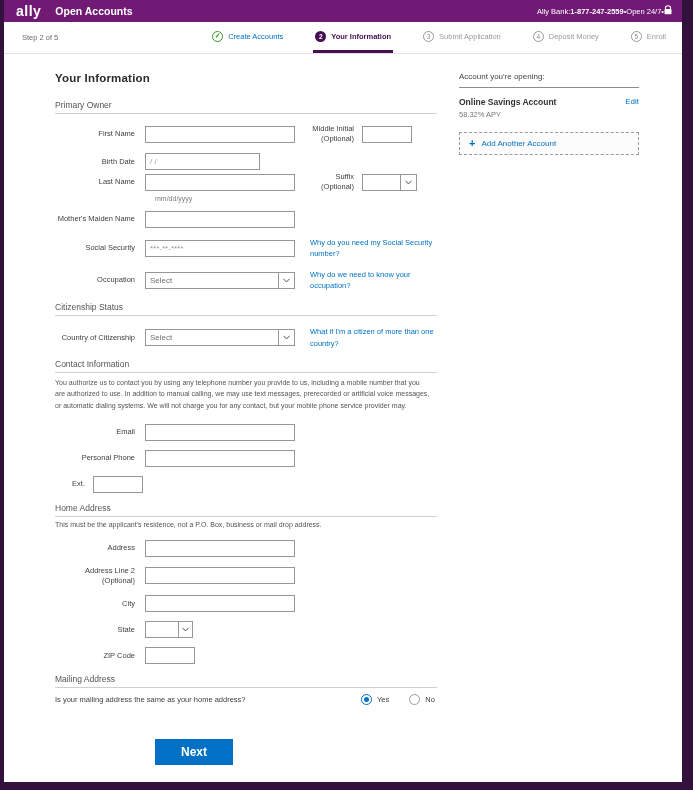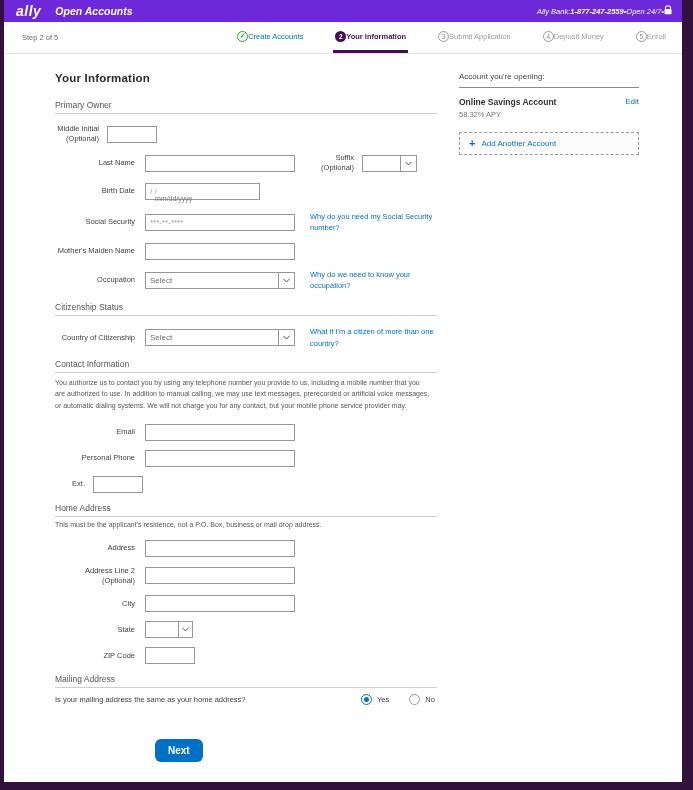--- a/index.html
+++ b/index.html
@@ -1,32 +1,32 @@
 <!DOCTYPE html>
 <html><head>
 <meta charset="utf-8">
 <style>
   * { margin:0; padding:0; box-sizing:border-box; }
   html,body { width:693px; height:790px; overflow:hidden; }
   body { background:#32123d; font-family:"Liberation Sans", sans-serif; }
   .page { margin:0 11px 8px 4px; background:#fff; height:782px; display:flex; flex-direction:column; }
 
   
-  .topbar { background:#6d28d9; height:22px; display:flex; align-items:center; padding:0 10px 0 12px; flex-shrink:0;font-style:italic; }
+  .topbar { background:#701a75; height:22px; display:flex; align-items:center; padding:0 10px 0 12px; flex-shrink:0; }
   .logo { color:#fff; font-weight:bold; font-size:14px; letter-spacing:.5px; line-height:1; }
   .app-title { color:#fff; font-weight:bold; font-size:10.5px; margin-left:14px; }
   .topbar-right { margin-left:auto; color:#fff; font-size:7.5px; display:flex; align-items:center; gap:0; }
   .topbar-right .phone { font-weight:bold; }
   .lock-icon { display:inline-block; }
 
   
   .stepbar { height:32px; border-bottom:1px solid #e2e2e2; display:flex; align-items:stretch; padding:0 14px 0 18px; flex-shrink:0; }
   .progress { font-size:7.5px; color:#6b6b6b; align-self:center; }
   .steps { margin-left:auto; display:flex; gap:28px; }
-  .step { display:flex; align-items:center; font-size:7.5px; color:#9a9a9a; border-bottom:3px solid transparent; padding:0 2px; }
+  .step { display:flex; align-items:center; gap:5px; font-size:7.5px; color:#9a9a9a; border-bottom:3px solid transparent; padding:0 2px; }
   .step.done { color:#0071c4; }
   .step.active { color:#450f50; font-weight:bold; border-bottom-color:#450f50; }
   .stepnum { width:11px; height:11px; border-radius:50%; font-size:6.5px; display:flex; align-items:center; justify-content:center; flex-shrink:0; }
   .step.active .stepnum { background:#450f50; color:#fff; }
   .step.upcoming .stepnum { border:1px solid #9a9a9a; color:#8a8a8a; }
   .check-circle { width:11px; height:11px; border-radius:50%; border:1px solid #2f9e25; color:#2f9e25; display:flex; align-items:center; justify-content:center; font-size:7px; font-weight:bold; }
 
   
   .content { display:flex; padding:18px 0 0 51px; flex:1; }
   .form-col { width:382px; }
@@ -59,21 +59,21 @@
   .addr-note { font-size:7px; color:#555; margin:4px 0 12px; }
 
   .mail-row { display:flex; align-items:center; margin-top:2px; }
   .mail-q { width:306px; font-size:7.5px; color:#3f3f3f; flex-shrink:0; }
   .radios { display:flex; gap:20px; align-items:center;justify-content:flex-end; }
   .radio-opt { display:flex; align-items:center; gap:5px; font-size:7.5px; color:#3f3f3f; cursor:pointer; }
   .radio { width:11px; height:11px; border:1px solid #9a9a9a; border-radius:50%; display:flex; align-items:center; justify-content:center; background:#fff; }
   .radio.sel { border:1.5px solid #0071c4; }
   .radio.sel::after { content:""; width:5px; height:5px; border-radius:50%; background:#0071c4; }
 
-  .next-btn { margin:28px 0 0 100px; background:#0071c5; color:#fff; border:none; font-weight:bold; font-size:10px; padding:6px 13px; border-radius:6px; font-family:inherit; cursor:pointer; }
+  .next-btn { margin:28px 0 0 100px; background:#0071c5; color:#fff; border:none; font-weight:bold; font-size:12px; padding:6px 26px; border-radius:0; font-family:inherit; cursor:pointer; }
 
   
   .aside-title { font-size:8px; color:#444; padding-bottom:6px; border-bottom:1px solid #8c8c8c; margin-bottom:9px; }
   .acct-row { display:flex; align-items:flex-start; }
   .acct-name { font-size:8.5px; font-weight:bold; color:#333; flex:1; }
   .edit-link { font-size:8px; color:#0071c4; cursor:pointer;margin-left:14px; }
   .acct-apy { font-size:7.5px; color:#777; margin-top:3px; }
   .add-acct { margin-top:13px; border:1px dashed #9a9a9a; background:#fcfcfc; height:23px; display:flex; align-items:center; padding:0 9px; gap:6px; cursor:pointer; }
   .plus-icon { color:#0071c4; font-weight:bold; font-size:11px; line-height:1; }
   .add-label { color:#0071c4; font-size:8px; }
@@ -133,61 +133,65 @@
 
     <div class="form-col">
       <div class="page-title">Your Information</div>
 
       
       <div class="section">
         <div class="section-head">Primary Owner</div>
         <hr class="rule">
 
         <div class="row">
+          <div class="cell-main">
+            <div class="flabel">First Name</div>
+            <input class="txt" type="text" style="">
+          </div>
           <div class="flabel2">Middle Initial (Optional)</div>
           <input class="txt w-sm" type="text" style="">
+        </div>
+
+        <div class="row" style="margin-bottom:2px;">
+          <div class="cell-main">
+            <div class="flabel">Birth Date</div>
+            <input class="txt w-bd" type="text" placeholder="/ /" style="">
+          </div>
         </div>
 
         <div class="row">
           <div class="cell-main">
             <div class="flabel">Last Name</div>
             <input class="txt" type="text" style="">
           </div>
           <div class="flabel2">Suffix (Optional)</div>
           <div class="select w-suffix">
             <span class="val"></span>
             <span class="chev">
                 <svg class="chev-svg" width="7" height="5" viewBox="0 0 7 5">
                   <polyline points="0.5,0.8 3.5,4 6.5,0.8" fill="none" stroke="#555" stroke-width="1"></polyline>
                 </svg>
               </span>
           </div>
         </div>
-
-        <div class="row" style="margin-bottom:2px;">
-          <div class="cell-main">
-            <div class="flabel">Birth Date</div>
-            <input class="txt w-bd" type="text" placeholder="/ /" style="">
-          </div>
-        </div>
         <div class="hint">mm/dd/yyyy</div>
+
+        <div class="row">
+          <div class="cell-main">
+            <div class="flabel">Mother's Maiden Name</div>
+            <input class="txt" type="text" style="">
+          </div>
+        </div>
 
         <div class="row">
           <div class="cell-main">
             <div class="flabel">Social Security</div>
             <input class="txt" type="text" placeholder="***-**-****" style="">
           </div>
           <div class="help-link">Why do you need my Social Security number?</div>
-        </div>
-
-        <div class="row">
-          <div class="cell-main">
-            <div class="flabel">Mother's Maiden Name</div>
-            <input class="txt" type="text" style="">
-          </div>
         </div>
 
         <div class="row">
           <div class="cell-main">
             <div class="flabel">Occupation</div>
             <div class="select">
               <span class="val">Select</span>
               <span class="chev">
                   <svg class="chev-svg" width="7" height="5" viewBox="0 0 7 5">
                     <polyline points="0.5,0.8 3.5,4 6.5,0.8" fill="none" stroke="#555" stroke-width="1"></polyline>

